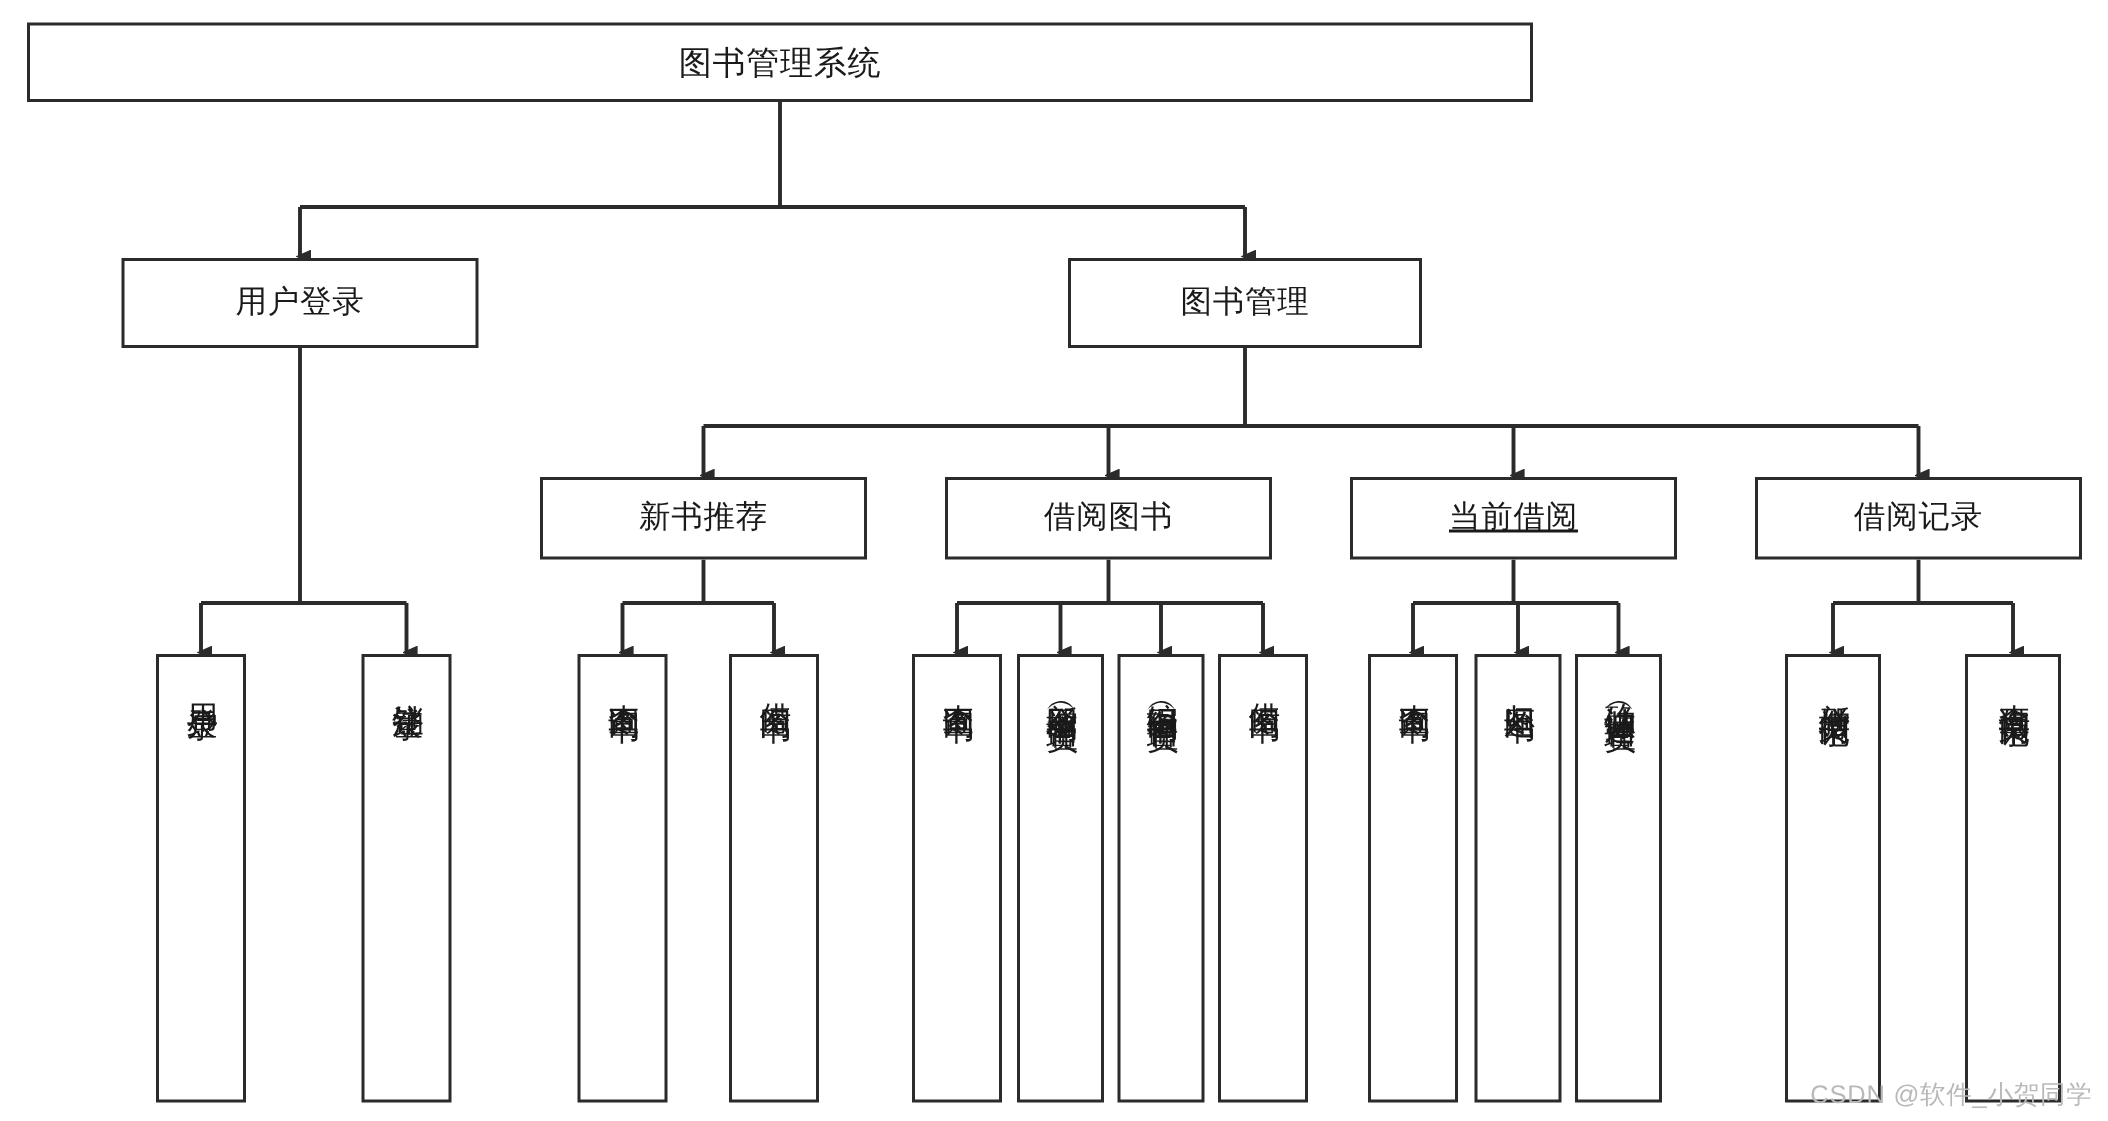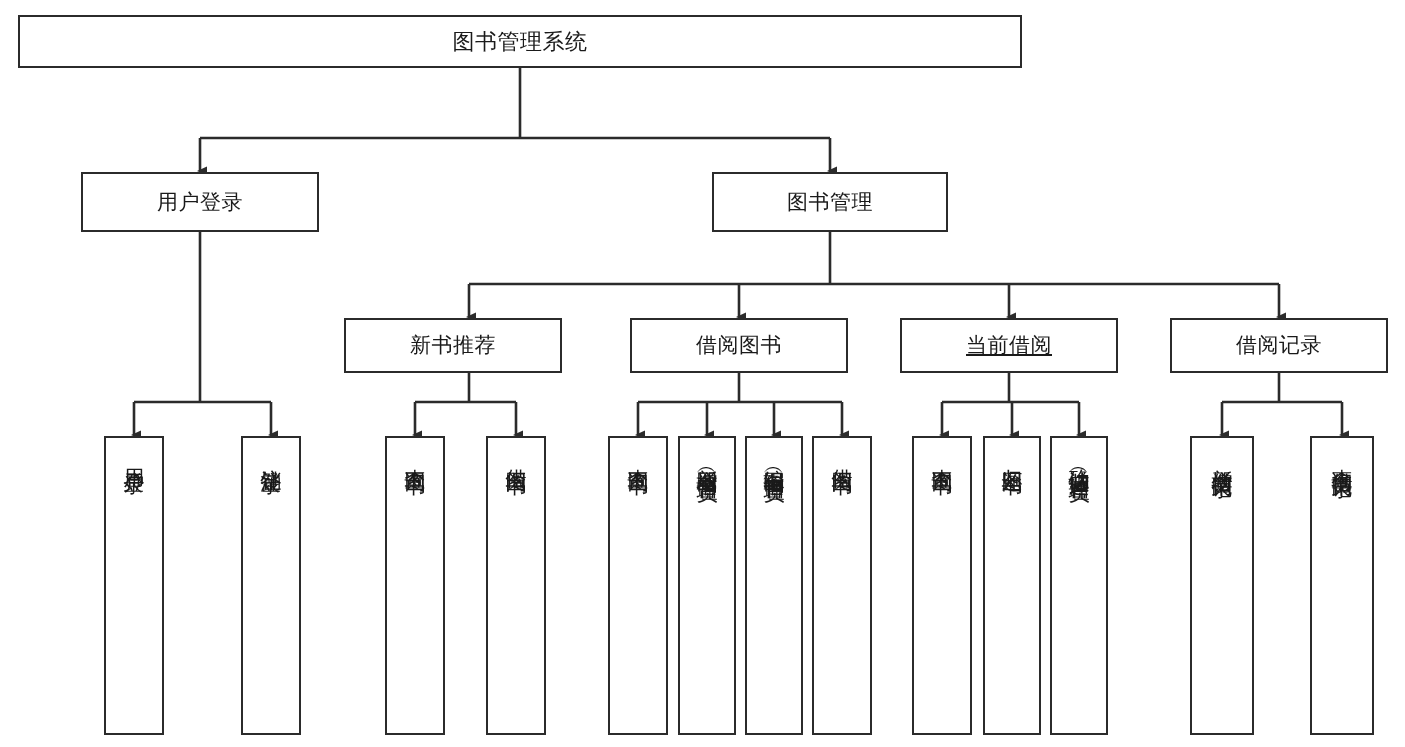--- a/index.html
+++ b/index.html
@@ -120,21 +120,21 @@
     <span class="label">图书管理系统</span>
   </div>
 
   <div class="node horiz" style="left: 81px; top: 172px; width: 238px; height: 60px;">
     <span class="label">用户登录</span>
   </div>
   <div class="node horiz" style="left: 712px; top: 172px; width: 236px; height: 60px;">
     <span class="label">图书管理</span>
   </div>
 
-  <div class="node horiz" style="left: 344px; top: 318px; width: 218px; height: 55px;">
+  <div class="node horiz" style="left: 360px; top: 318px; width: 218px; height: 55px;">
     <span class="label">新书推荐</span>
   </div>
   <div class="node horiz" style="left: 630px; top: 318px; width: 218px; height: 55px;">
     <span class="label">借阅图书</span>
   </div>
   <div class="node horiz" style="left: 900px; top: 318px; width: 218px; height: 55px; text-decoration: underline;">
     <span class="label">当前借阅</span>
   </div>
   <div class="node horiz" style="left: 1170px; top: 318px; width: 218px; height: 55px;">
     <span class="label">借阅记录</span>
@@ -173,13 +173,14 @@
   <div class="node vert" style="left: 1050px; top: 436px; width: 58px; height: 299px;">
     <span class="label">确认归还（管理员）</span>
   </div>
   <div class="node vert" style="left: 1190px; top: 436px; width: 64px; height: 299px;">
     <span class="label">新增借阅记录</span>
   </div>
   <div class="node vert" style="left: 1310px; top: 436px; width: 64px; height: 299px;">
     <span class="label">查询借阅记录</span>
   </div>
 
+  <div class="watermark">CSDN @软件_小贺同学</div>
 </div>
 
 </body></html>

